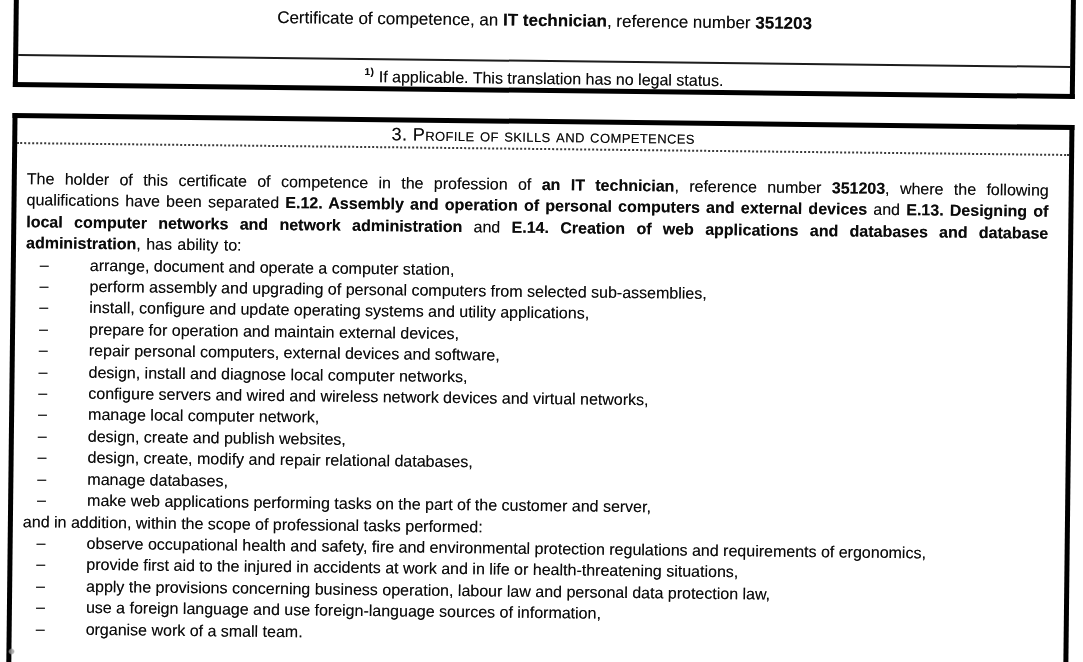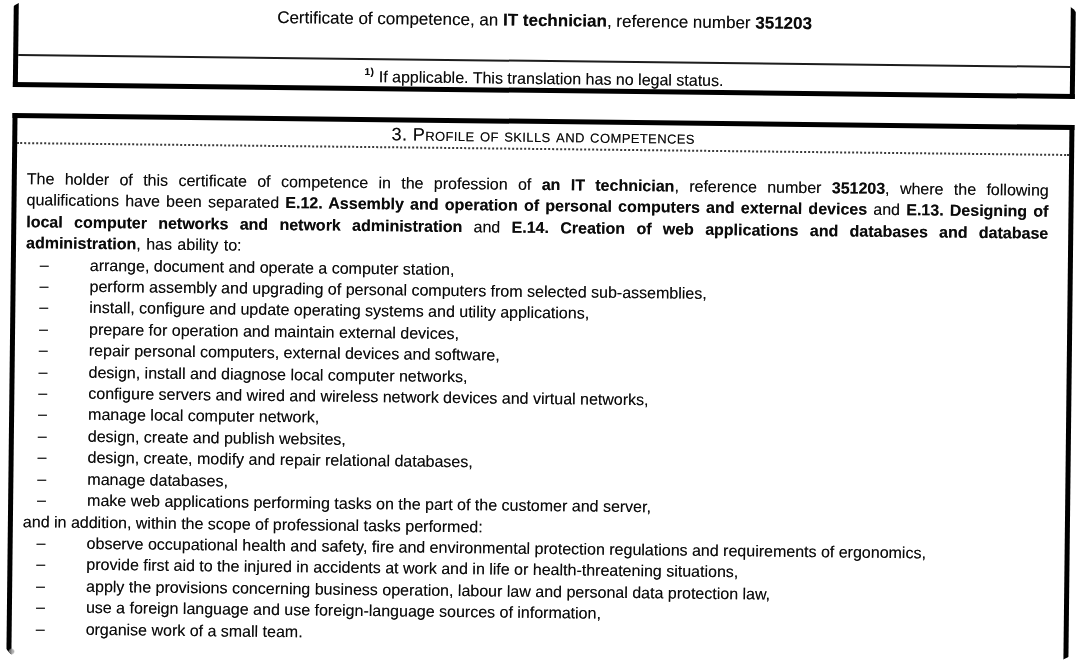--- a/index.html
+++ b/index.html
@@ -10,21 +10,20 @@
   *{margin:0;padding:0;box-sizing:border-box;}
   html,body{background:var(--paper);}
   body{
     width:1083px;height:662px;overflow:hidden;position:relative;
     font-family:"Liberation Sans","DejaVu Sans",sans-serif;
     color:var(--ink);
   }
   .page{
     position:absolute;inset:0;background:var(--paper);overflow:hidden;
     text-shadow:0 0 .6px rgba(0,0,0,.55);
-    border-radius:32px;
   }
   .rotate-wrap{
     position:absolute;left:10px;top:-30px;width:1062px;
     transform:rotate(0.65deg);
     transform-origin:531px 370px;
   }
   
   .box-top{
     border-left:5px solid var(--border);
     border-right:5px solid var(--border);

